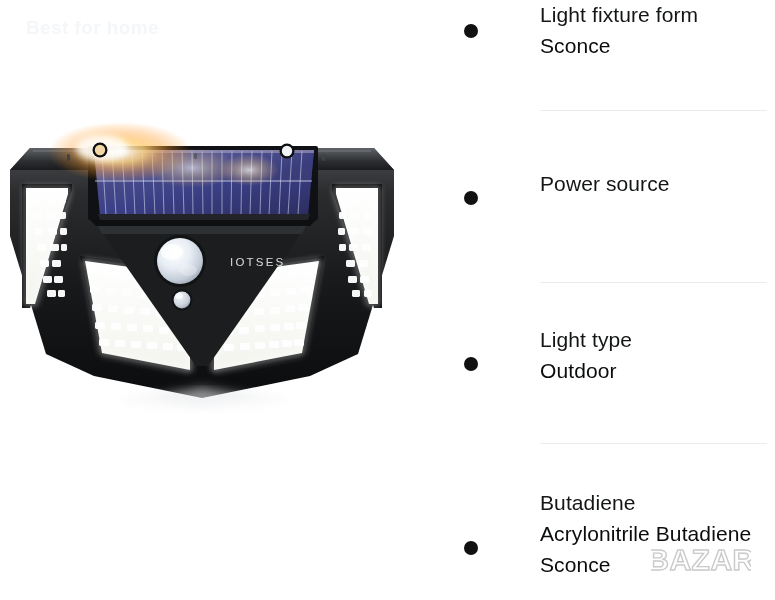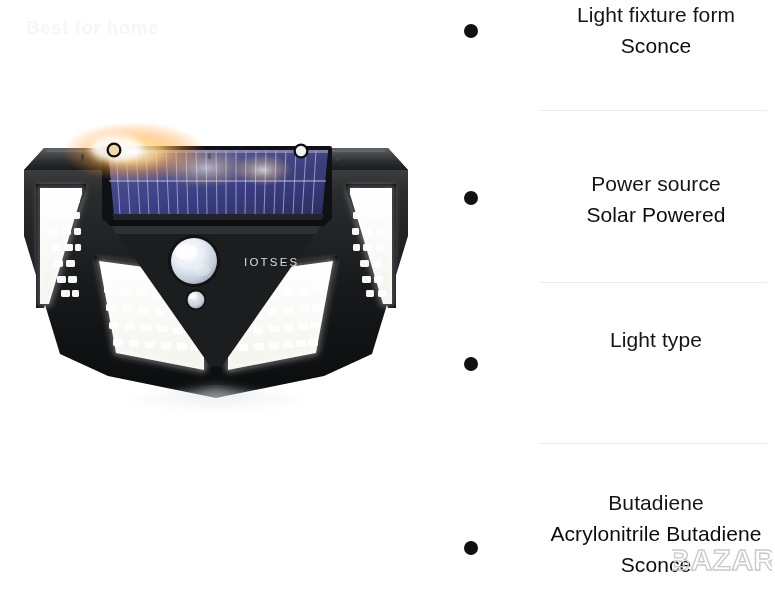--- a/index.html
+++ b/index.html
@@ -30,21 +30,21 @@
     font-weight: 600;
     letter-spacing: .4px;
     color: #f4f6f8;
     user-select: none;
     white-space: nowrap;
   }
 
   
   #lamp-stage {
     position: absolute;
-    left: 16px; top: 108px;
+    left: 2px; top: 108px;
     width: 400px; height: 320px; text-align: right;
   }
   #lamp-stage svg { display: block; width: 100%; height: 100%; }
 
   
   #spec-panel {
     position: absolute;
     left: 430px; top: 0;
     width: 345px; height: 600px;
   }
@@ -58,21 +58,20 @@
     position: absolute;
     left: 34px;
     width: 14px; height: 14px;
     border-radius: 50%;
     background: #111111;
   }
   .spec-text {
     position: absolute;
     left: 110px;
     width: 232px;
-    text-align: center;
   }
   .spec-label {
     font-size: 21px;
     font-weight: 400;
     line-height: 30px;
     color: #131516;
     letter-spacing: .1px;
     white-space: nowrap;
   }
   .spec-value {
@@ -87,21 +86,21 @@
     position: absolute;
     left: 110px;
     width: 227px;
     height: 1px;
     background: #e9ebed;
   }
 
   
   #bazar-watermark {
     position: absolute;
-    left: 672px; top: 528px;
+    left: 651px; top: 528px;
     width: 100px; height: 58px;
     pointer-events: none;
   }
   #bazar-watermark svg { display:block; width:100%; height:100%; }
 </style>
 </head>
 <body>
 
 <div id="product-panel">
 
@@ -431,29 +430,29 @@
       <div class="spec-label">Light fixture form</div>
       <div class="spec-value">Sconce</div>
     </div>
   </div>
   <div class="spec-divider" style="top:110px;"></div>
 
   <div class="spec-item" style="top:157px;">
     <span class="spec-bullet" style="top:34px;"></span>
     <div class="spec-text" style="top:0px;margin-top:12px;">
       <div class="spec-label">Power source</div>
-      <div class="spec-value">Solar Powered</div>
     </div>
   </div>
   <div class="spec-divider" style="top:282px;"></div>
 
   <div class="spec-item" style="top:325px;">
     <span class="spec-bullet" style="top:32px;"></span>
     <div class="spec-text" style="top:0px;">
       <div class="spec-label">Light type</div>
+      <div class="spec-value">Outdoor</div>
     </div>
   </div>
   <div class="spec-divider" style="top:443px;"></div>
 
   <div class="spec-item" style="top:488px;">
     <span class="spec-bullet" style="top:53px;"></span>
     <div class="spec-text" style="top:0px;">
       <div class="spec-label">Butadiene</div>
       <div class="spec-value">Acrylonitrile Butadiene Sconce</div>
     </div>

